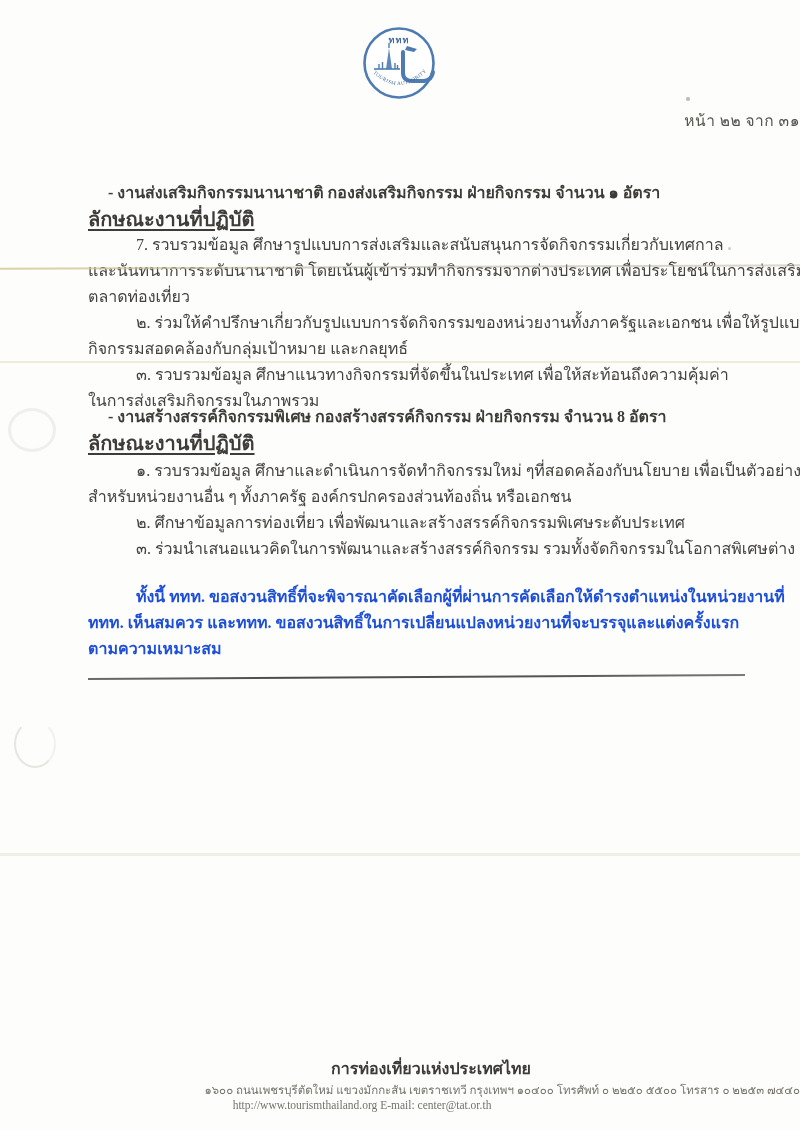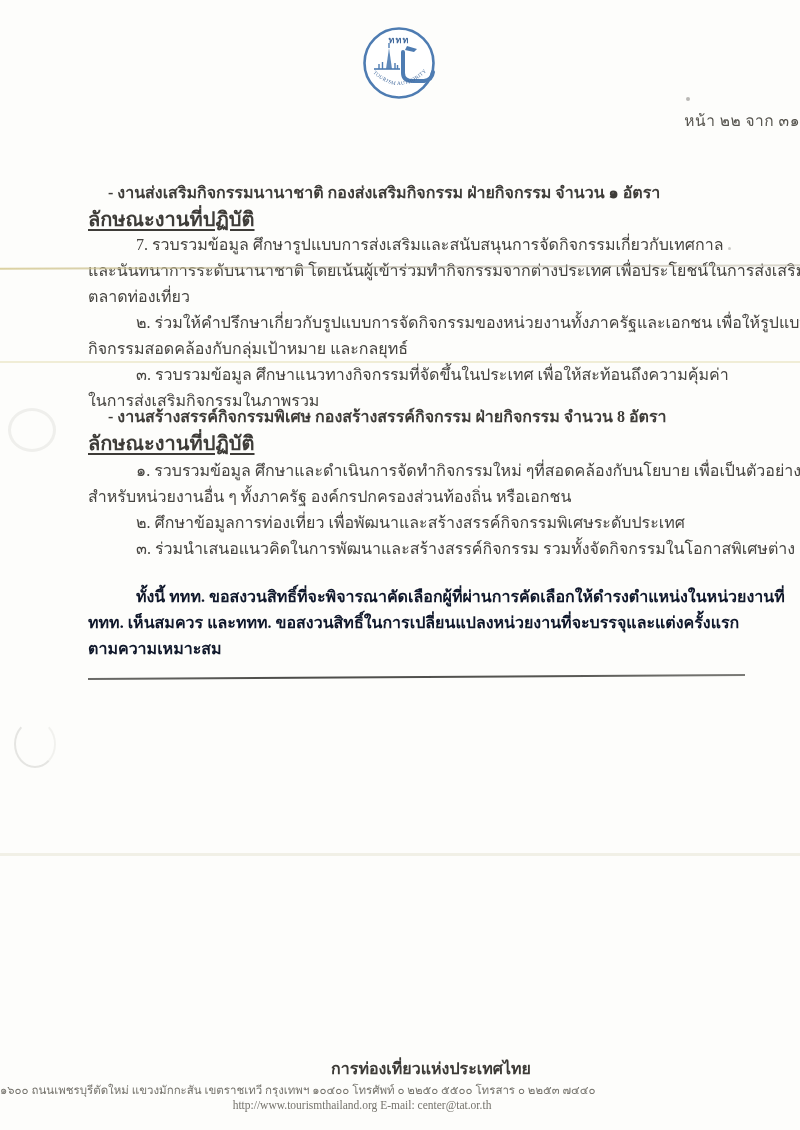--- a/index.html
+++ b/index.html
@@ -28,21 +28,21 @@
     height:26px;line-height:26px;font-size:16px;
     white-space:nowrap;overflow:visible;
   }
   .heading{font-weight:bold;padding-left:20px;color:#3e3c38;}
   .subheading{
     font-weight:bold;color:#3e3c38;
     text-decoration:underline;text-underline-offset:3px;
     display:inline-block;height:26px;line-height:26px;font-size:20px;
   }
   .indent{padding-left:48px;}
-  #closing .line{font-weight:bold;color:#0f172a;}
+  #closing .line{font-weight:bold;color:#1d4ed8;}
   
   #separator{
     left:88px;top:676px;width:657px;height:2px;
     background:linear-gradient(90deg,#6b6b68,#4c4c49 30%,#555551 70%,#7a7a76);
     transform:rotate(-0.35deg);
   }
   
   .artifact{pointer-events:none;}
   #artifact-line-1{
     left:0;top:266px;width:800px;height:2px;
@@ -68,21 +68,21 @@
   }
   .speck{border-radius:50%;background:rgba(130,128,124,.55);}
   #speck-1{left:686px;top:97px;width:4px;height:4px;}
   #speck-2{left:728px;top:247px;width:3px;height:3px;background:rgba(160,158,152,.5);}
   
   #footer-title{
     left:0;top:1056px;width:800px;text-align:center;
     font-size:16px;font-weight:bold;color:#3c3a36;padding-left:31px;
   }
   #footer-address{
-    left:0;top:1081px;width:800px;text-align:left;
+    left:0;top:1081px;width:800px;text-align:right;
     font-size:11.5px;color:#74726b;
   }
   #footer-web{
     left:0;top:1099px;width:724px;text-align:center;
     font-size:11.5px;color:#74726b;
   }
 </style>
 </head>
 <body>
 

